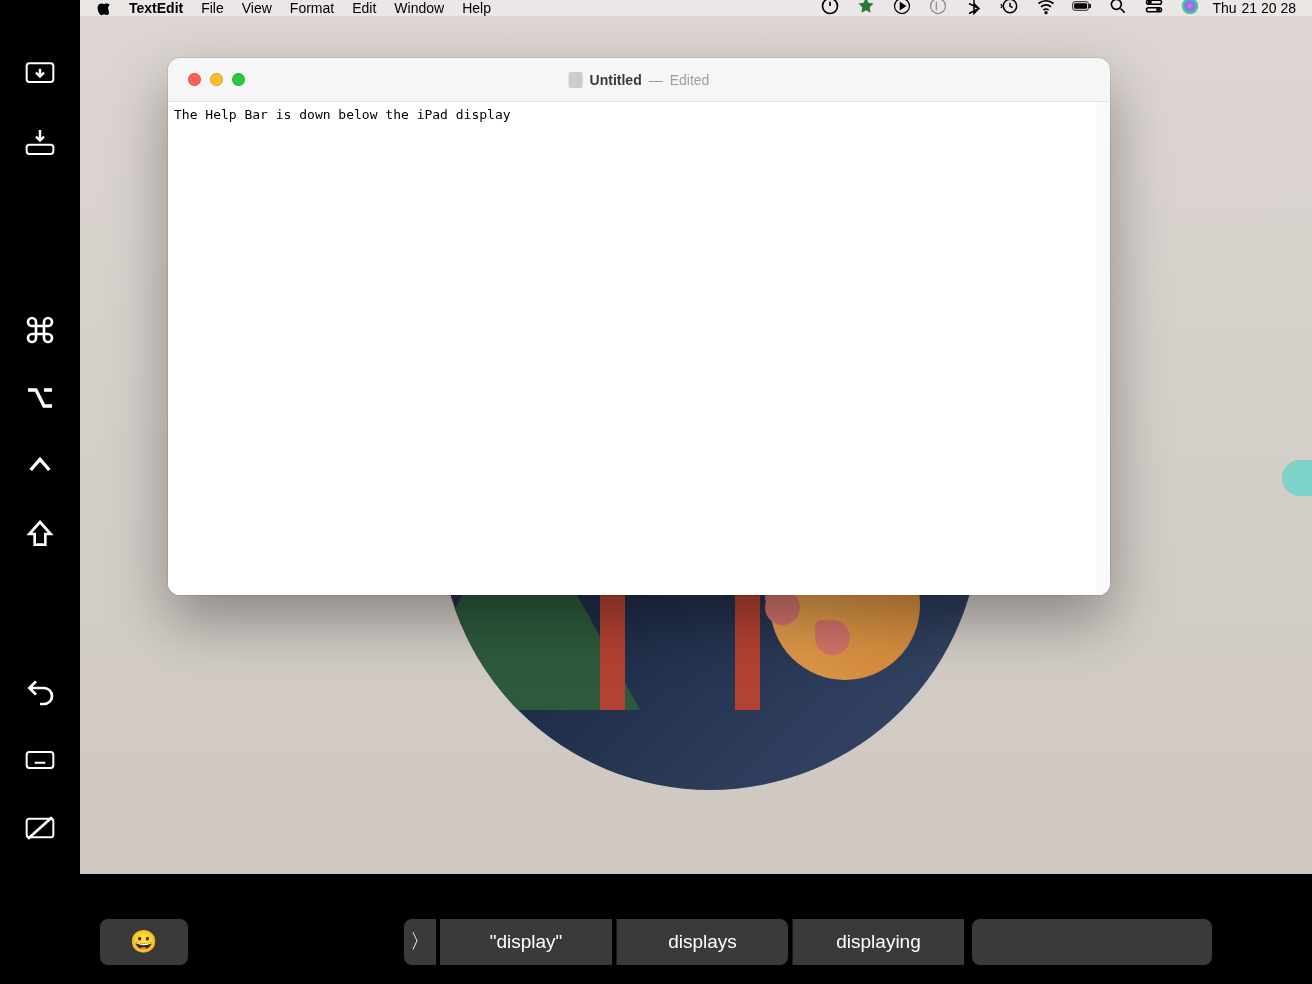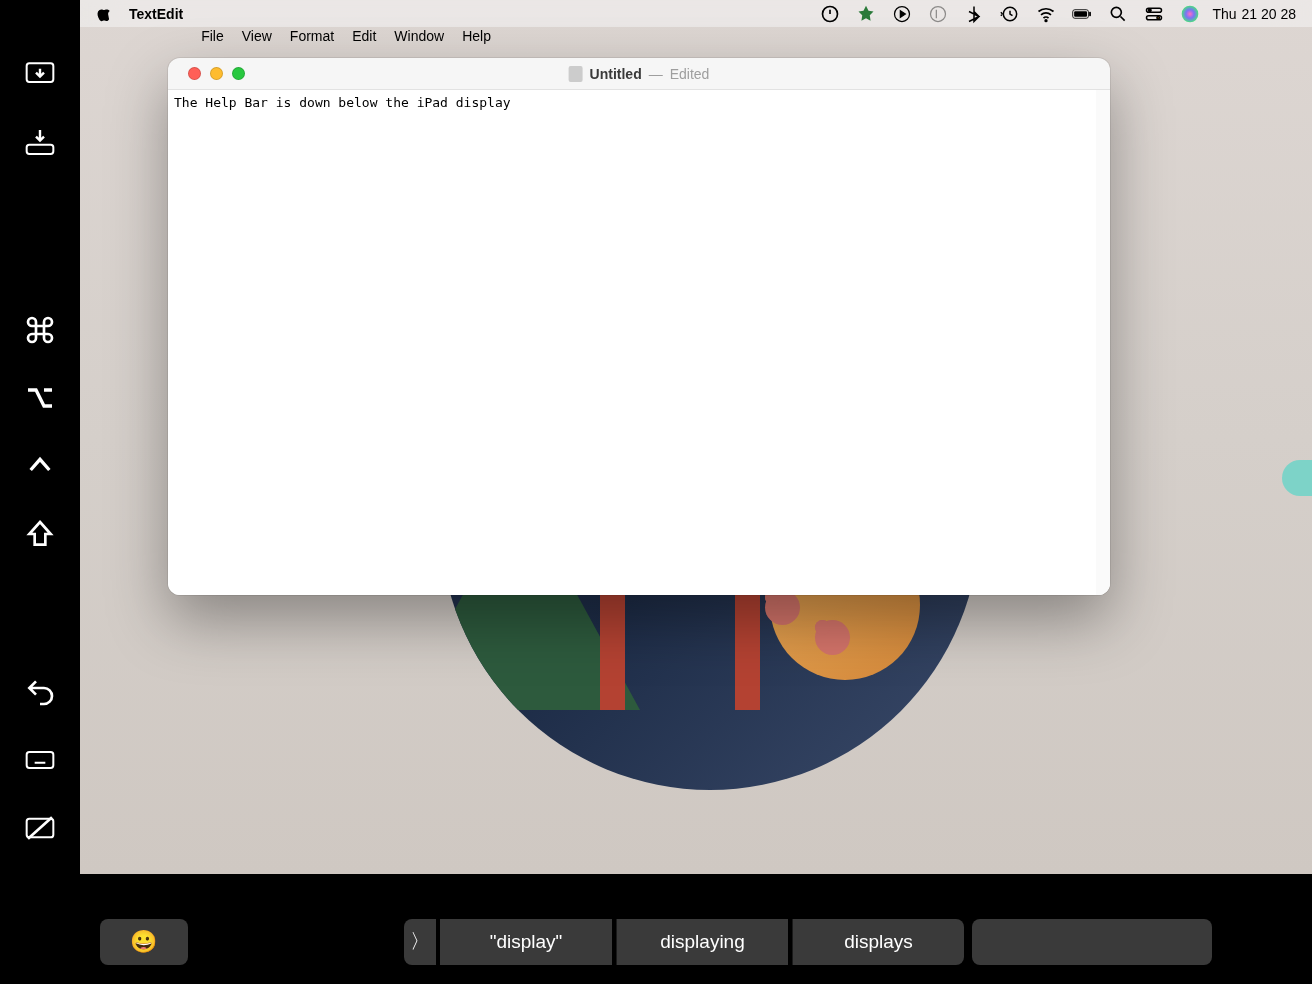--- a/index.html
+++ b/index.html
@@ -159,25 +159,25 @@
       background: #7dd3c8;
       border-radius: 18px;
     }
     
     
     .menu-bar {
       position: absolute;
       top: 0;
       left: 0;
       right: 0;
-      height: 27px;
+      height: 16px;
       background: rgba(245, 245, 245, 0.55);
       backdrop-filter: blur(20px);
       display: flex;
-      align-items: center;
+      align-items: flex-end;
       padding: 0 16px;
       font-size: 14px;
       color: #000;
     }
     
     .apple-logo {
       width: 17px;
       height: 17px;
       margin-right: 16px;
     }
@@ -221,21 +221,21 @@
       height: 537px;
       background: #f6f6f6;
       border-radius: 12px;
       box-shadow: 0 25px 60px rgba(0,0,0,0.35), 0 0 0 1px rgba(0,0,0,0.08);
       overflow: hidden;
       display: flex;
       flex-direction: column;
     }
     
     .title-bar {
-      height: 32px;
+      height: 44px;
       display: flex;
       align-items: center;
       padding: 0 20px;
       position: relative;
       border-bottom: 1px solid rgba(0,0,0,0.08);
     }
     
     .traffic-lights {
       display: flex;
       gap: 9px;
@@ -554,17 +554,17 @@
   </div>
 
 </div>
 
 <div class="touch-bar">
   <div class="touch-bar-inner">
     <div class="emoji-btn">😀</div>
     <div class="touch-bar-gap"></div>
     <div class="chevron-btn">〉</div>
     <div class="suggestion first">"display"</div>
+    <div class="suggestion last">displays</div>
     <div class="suggestion">displaying</div>
-    <div class="suggestion last">displays</div>
     <div class="touch-bar-rest"></div>
   </div>
 </div>
 
 </body></html>

